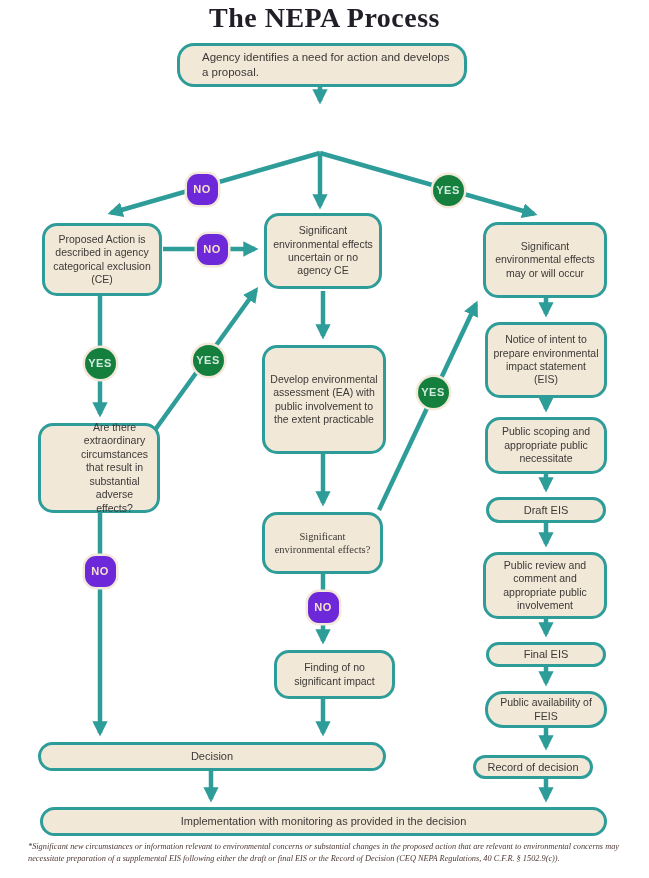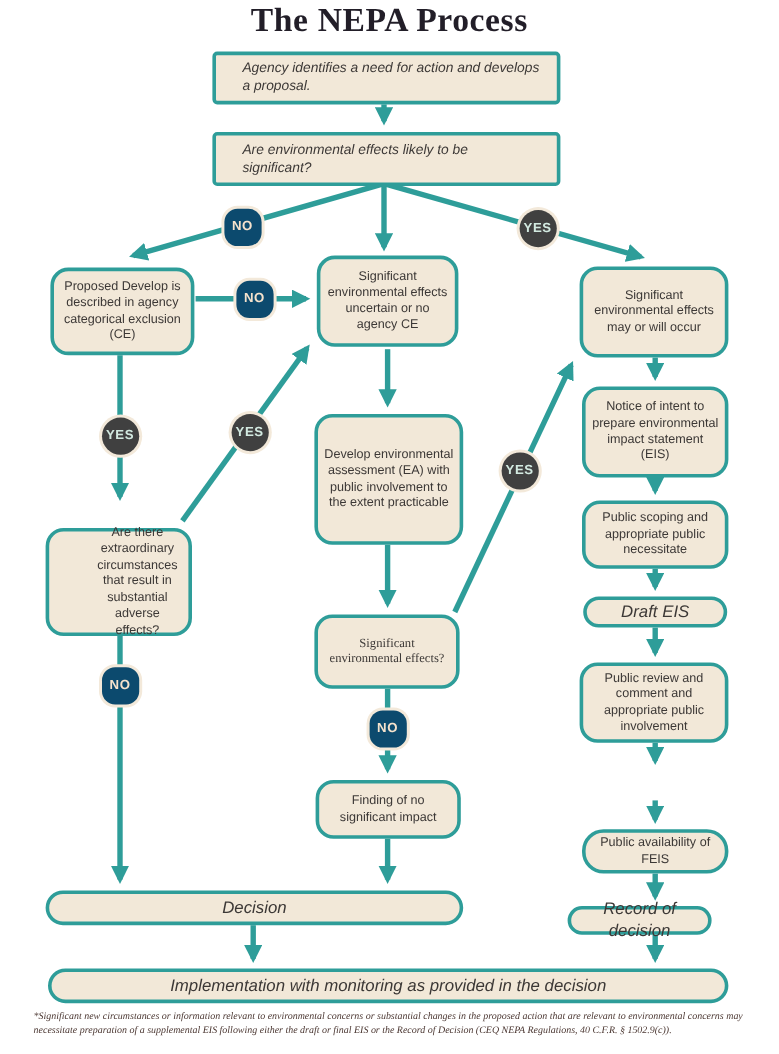--- a/index.html
+++ b/index.html
@@ -11,30 +11,30 @@
     position:absolute;left:0;top:2px;width:100%;text-align:center;
     font-family:"Liberation Serif","DejaVu Serif",serif;font-weight:bold;
     font-size:28px;color:#221e28;letter-spacing:.5px;margin:0;
   }
   svg.wires{position:absolute;left:0;top:0;width:649px;height:878px;}
   .node{
     position:absolute;background:#F2E8D8;border:3px solid #2E9D99;border-radius:15px;
     box-sizing:border-box;display:flex;align-items:center;justify-content:center;
     text-align:center;color:#3c3836;font-size:10.5px;line-height:1.28;padding:2px 5px;
   }
-  .node.wide{border-radius:4px;font-size:11.5px;justify-content:flex-start;text-align:left;padding-left:22px;padding-right:14px;font-style:italic;}
-  .node.stadium{border-radius:999px;font-size:14px;font-style:italic;}
+  .node.wide{border-radius:17px;font-size:11.5px;justify-content:flex-start;text-align:left;padding-left:22px;padding-right:14px;}
+  .node.stadium{border-radius:999px;font-size:11px;}
   .badge{
     position:absolute;width:31px;height:31px;border-radius:50%;
     display:flex;align-items:center;justify-content:center;
     font-size:11px;font-weight:bold;letter-spacing:.5px;
     box-shadow:0 0 0 2.5px #f3e9da;
   }
-  .badge.no{background:#0c4a6e;color:#F5E2CC;border-radius:11px;}
-  .badge.yes{background:#404040;color:#D2E9E0;}
+  .badge.no{background:#6d28d9;color:#F5E2CC;border-radius:11px;}
+  .badge.yes{background:#15803d;color:#D2E9E0;}
   .footnote{
     position:absolute;left:28px;top:841px;width:600px;
     font-family:"Liberation Serif","DejaVu Serif",serif;font-style:italic;
     font-size:8.3px;line-height:1.45;color:#4c3833;
   }
 </style>
 </head>
 <body>
 
 <div class="canvas">
@@ -68,44 +68,44 @@
       <path d="M546,619 L546,634" marker-end="url(#arrow)"></path>
       <path d="M546,667 L546,683" marker-end="url(#arrow)"></path>
       <path d="M546,728 L546,747" marker-end="url(#arrow)"></path>
       <path d="M546,779 L546,799" marker-end="url(#arrow)"></path>
       <path d="M211,771 L211,799" marker-end="url(#arrow)"></path>
     </g>
   </svg>
 
   <div class="node wide" style="left:177px;top:43px;width:290px;height:44px;">Agency identifies a need for action and develops a proposal.</div>
 
-  <div class="node wide" style="left:177px;top:110px;width:290px;height:45px;">Are environmental effects likely to be significant?</div>
 
-  <div class="node" style="left:42px;top:223px;width:120px;height:73px;">Proposed Develop is described in agency categorical exclusion (CE)</div>
+  <div class="node" style="left:42px;top:223px;width:120px;height:73px;">Proposed Action is described in agency categorical exclusion (CE)</div>
 
   <div class="node" style="left:264px;top:213px;width:118px;height:76px;">Significant environmental effects uncertain or no agency CE</div>
 
   <div class="node" style="left:483px;top:222px;width:124px;height:76px;">Significant environmental effects may or will occur</div>
 
-  <div class="node" style="left:38px;top:440px;width:122px;height:90px;padding-left:36px;">Are there extraordinary circumstances that result in substantial adverse effects?</div>
+  <div class="node" style="left:38px;top:423px;width:122px;height:90px;padding-left:36px;">Are there extraordinary circumstances that result in substantial adverse effects?</div>
 
   <div class="node" style="left:262px;top:345px;width:124px;height:109px;">Develop environmental assessment (EA) with public involvement to the extent practicable</div>
 
   <div class="node" style="left:262px;top:512px;width:121px;height:62px;font-family:Liberation Serif, serif;">Significant environmental effects?</div>
 
-  <div class="node" style="left:263px;top:650px;width:121px;height:49px;">Finding of no significant impact</div>
+  <div class="node" style="left:274px;top:650px;width:121px;height:49px;">Finding of no significant impact</div>
 
   <div class="node" style="left:485px;top:322px;width:122px;height:76px;">Notice of intent to prepare environmental impact statement (EIS)</div>
 
   <div class="node" style="left:485px;top:417px;width:122px;height:57px;">Public scoping and appropriate public necessitate</div>
 
   <div class="node stadium" style="left:486px;top:497px;width:120px;height:26px;">Draft EIS</div>
 
   <div class="node" style="left:483px;top:552px;width:124px;height:67px;">Public review and comment and appropriate public involvement</div>
 
+  <div class="node stadium" style="left:486px;top:642px;width:120px;height:25px;">Final EIS</div>
 
   <div class="node" style="left:485px;top:691px;width:122px;height:37px;border-radius:18px;">Public availability of FEIS</div>
 
   <div class="node stadium" style="left:473px;top:755px;width:120px;height:24px;">Record of decision</div>
 
   <div class="node stadium" style="left:38px;top:742px;width:348px;height:29px;">Decision</div>
 
   <div class="node stadium" style="left:40px;top:807px;width:567px;height:29px;">Implementation with monitoring as provided in the decision</div>
 
   <div class="badge no" style="left:186.5px;top:173.5px;">NO</div>

